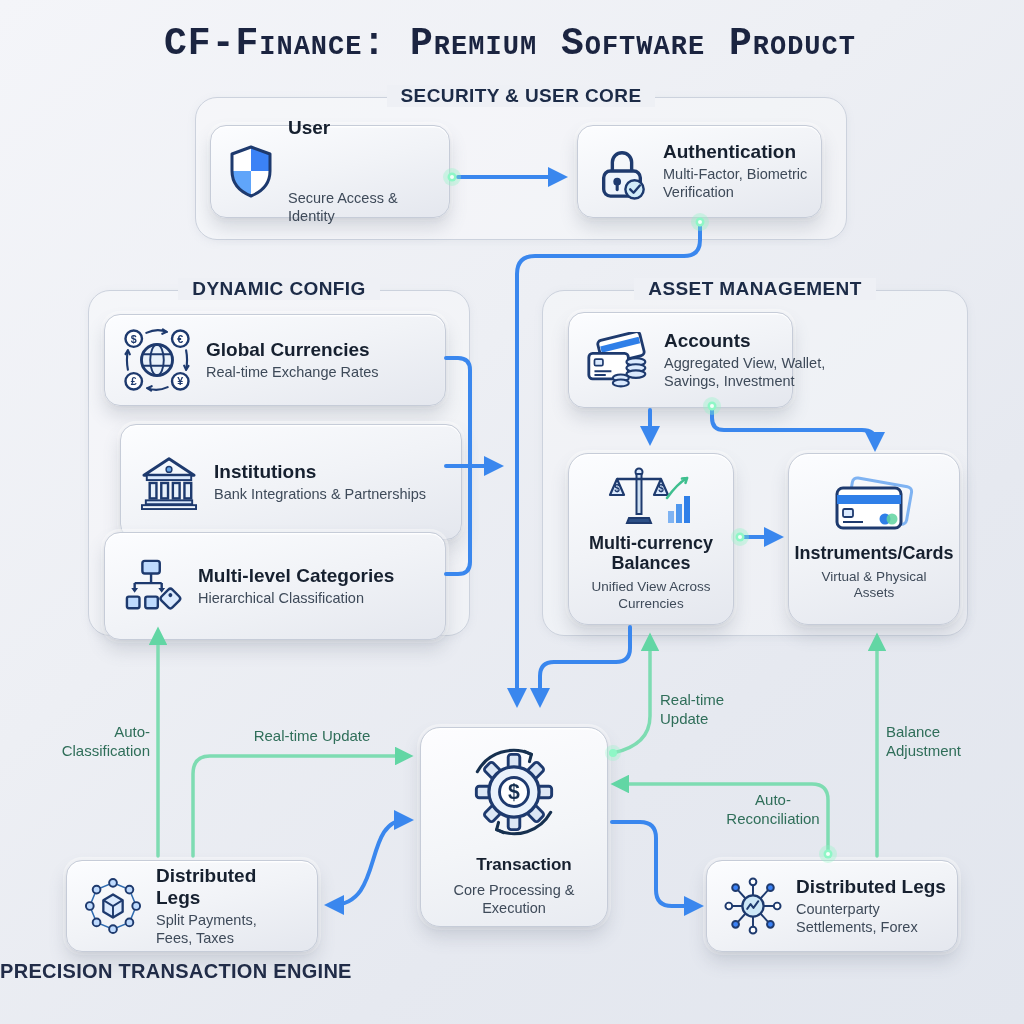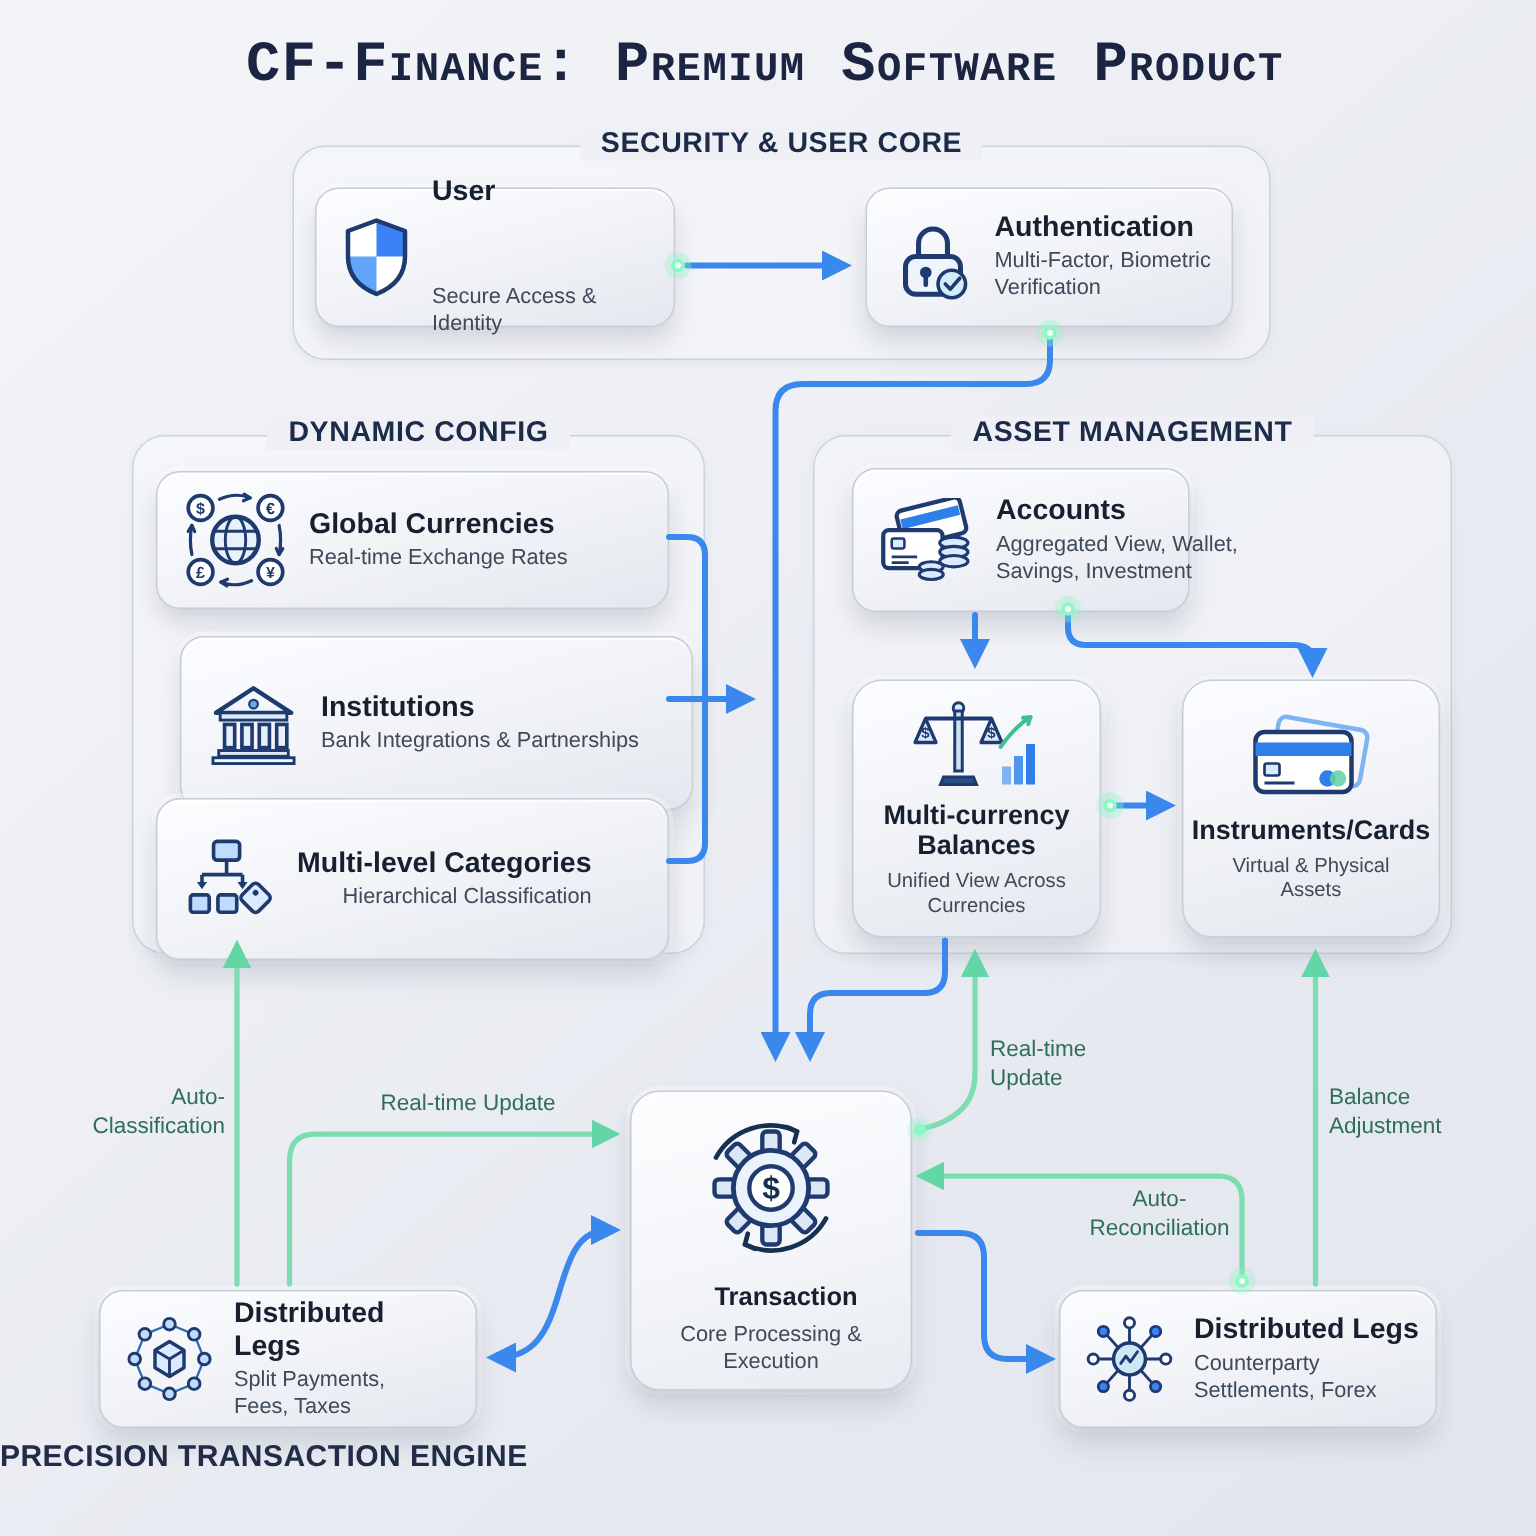--- a/index.html
+++ b/index.html
@@ -133,21 +133,21 @@
       </g>
       <rect x="8" y="48" width="48" height="4" fill="#dbeafe" stroke="#1e3a6e" stroke-width="2"></rect>
       <rect x="4" y="53" width="56" height="4" fill="#f2f7fd" stroke="#1e3a6e" stroke-width="2"></rect>
     </svg>
     <div class="txt">
       <div class="node-title">Institutions</div>
       <div class="node-sub">Bank Integrations &amp; Partnerships</div>
     </div>
   </div>
 
-  <div class="node" style="left:104px;top:532px;width:342px;height:108px;text-align:right;">
+  <div class="node" style="left:104px;top:532px;width:342px;height:108px;">
     <svg class="icon" width="62" height="56" viewBox="0 0 64 58">
       <rect x="21" y="3" width="18" height="13" rx="2.5" fill="#bfdbfe" stroke="#1e3a6e" stroke-width="2.5"></rect>
       <path d="M30 16 V26 M13 26 H41 M13 26 V34 M41 26 V34" fill="none" stroke="#1e3a6e" stroke-width="2.5"></path>
       <path d="M13 36 l-3.5 -5 h7 z M41 36 l-3.5 -5 h7 z" fill="#1e3a6e"></path>
       <rect x="5" y="40" width="13" height="12" rx="2" fill="#bfdbfe" stroke="#1e3a6e" stroke-width="2.5"></rect>
       <rect x="24" y="40" width="13" height="12" rx="2" fill="#bfdbfe" stroke="#1e3a6e" stroke-width="2.5"></rect>
       <g transform="translate(50,42) rotate(45)">
         <rect x="-8" y="-8" width="16" height="16" rx="3" fill="#dbeafe" stroke="#1e3a6e" stroke-width="2.5"></rect>
         <circle cx="-2.5" cy="-2.5" r="2" fill="#1e3a6e"></circle>
       </g>

